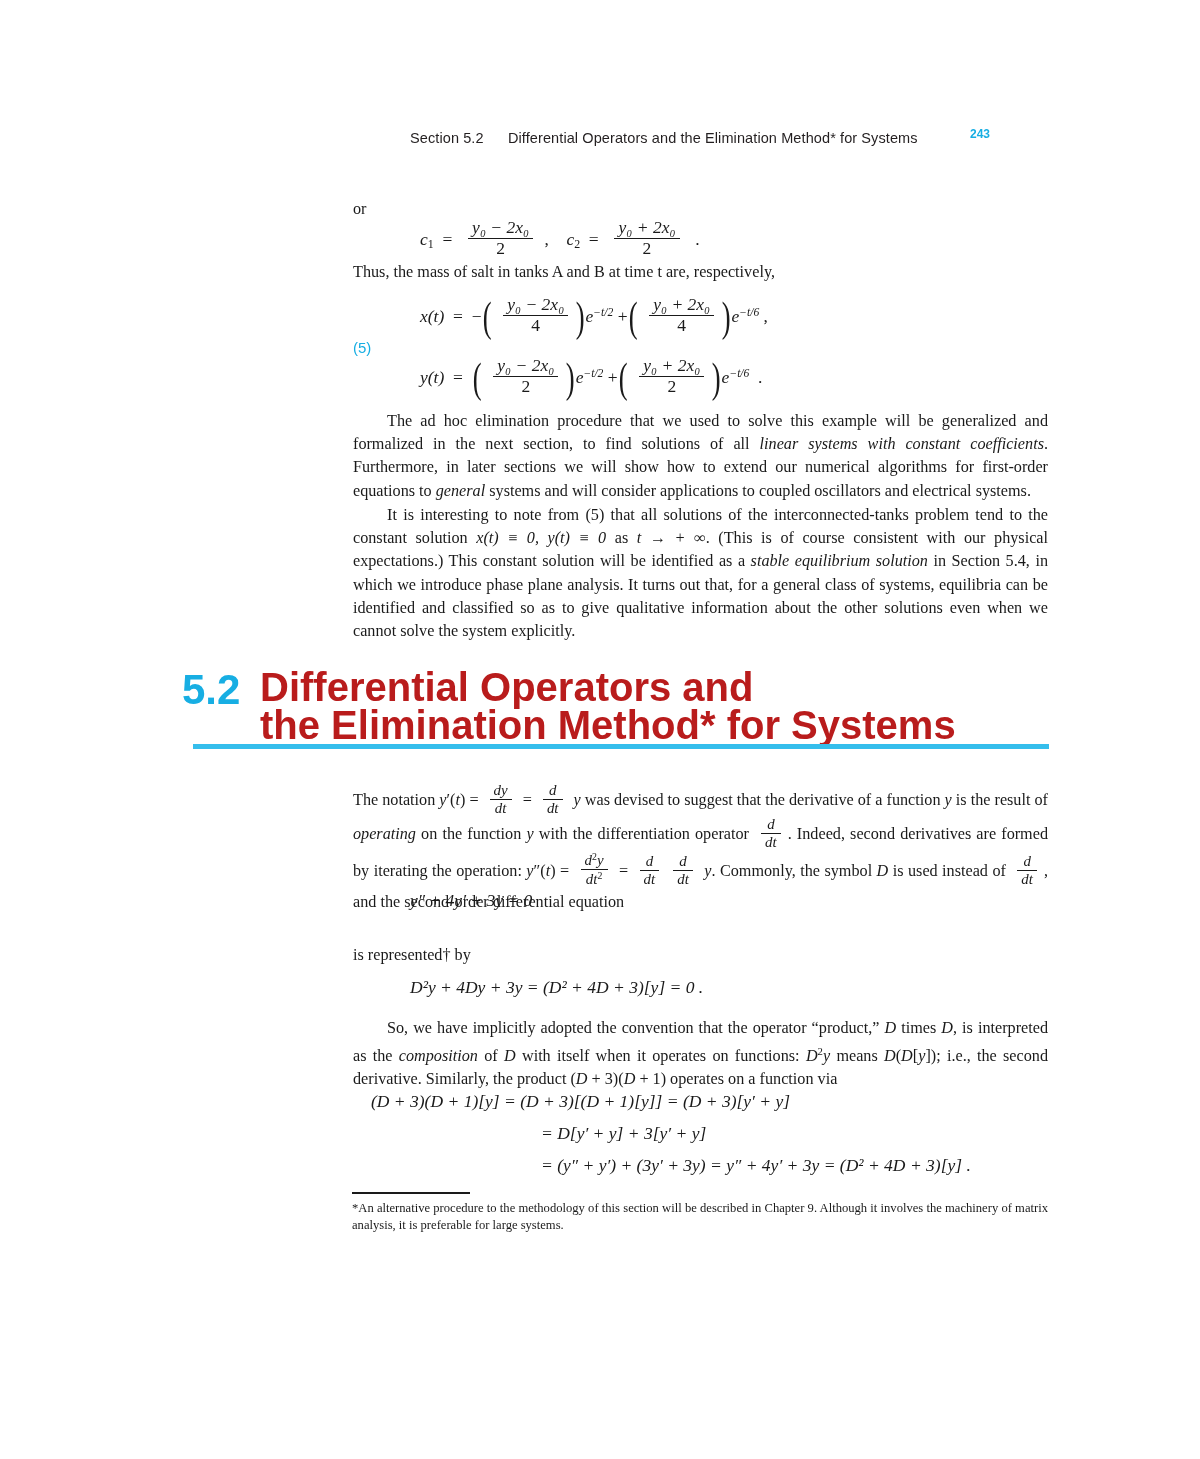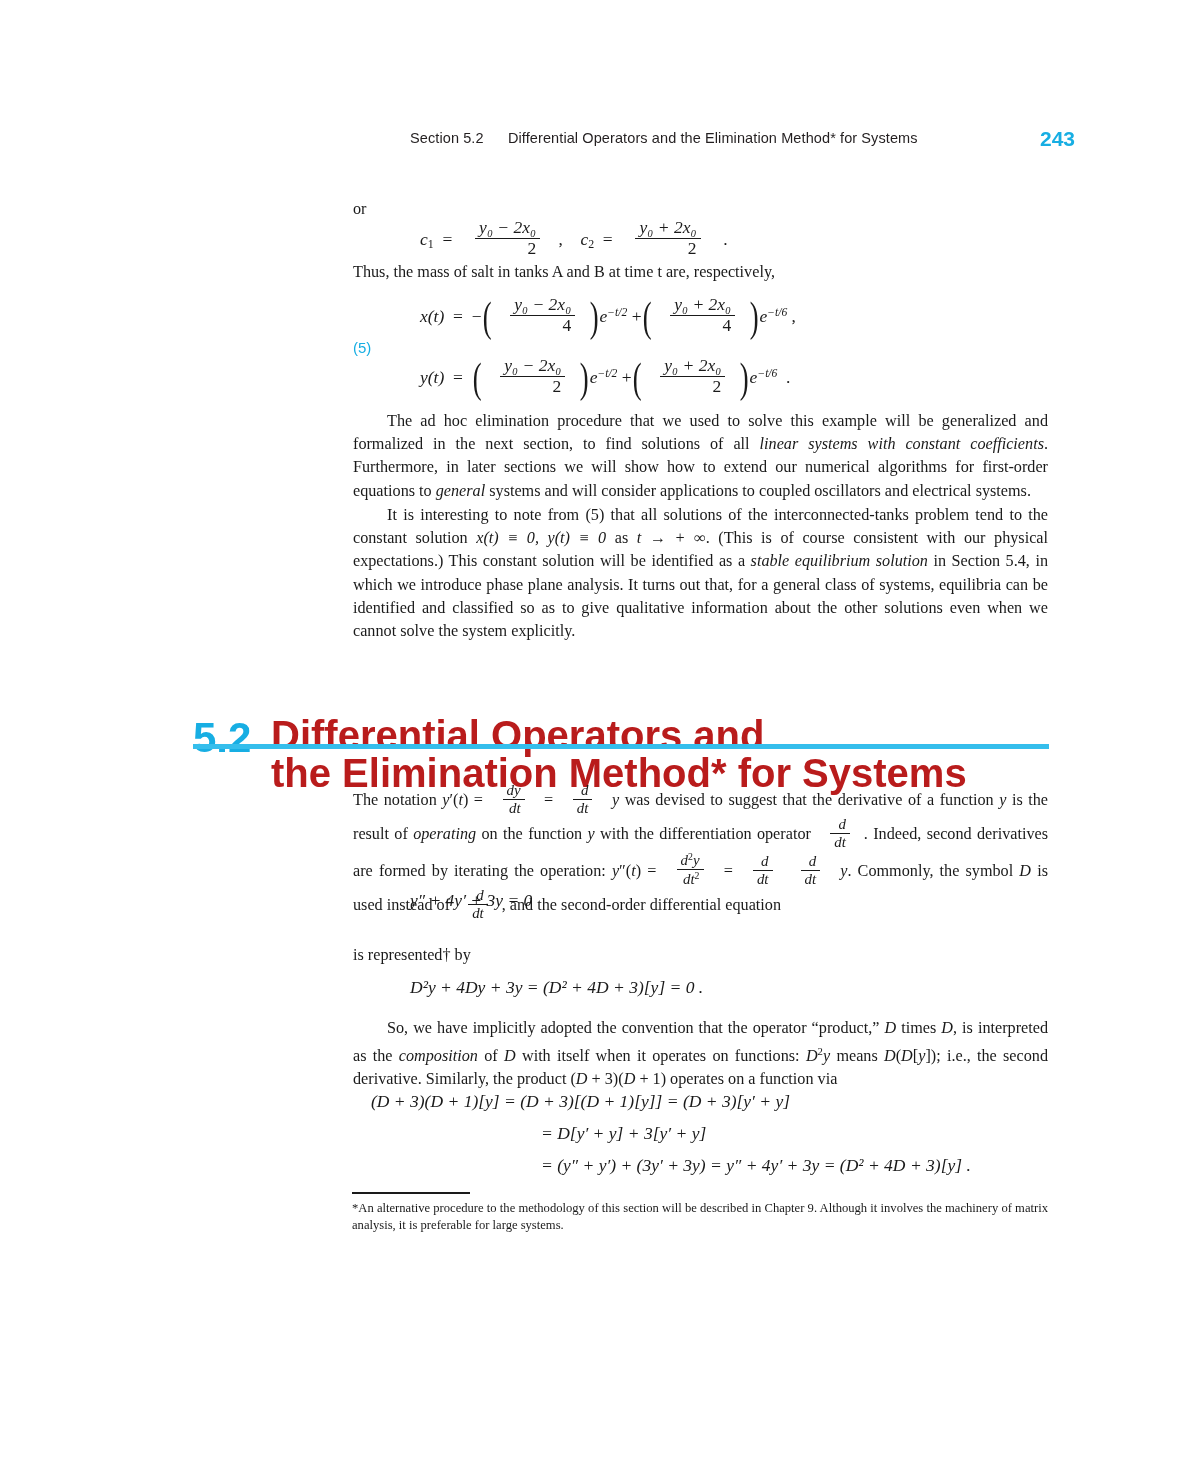--- a/index.html
+++ b/index.html
@@ -14,45 +14,45 @@
 
   
   .runhead{
     position:absolute;left:410px;top:130px;width:640px;
     font-family:"Liberation Sans", sans-serif;
     font-size:14.5px;letter-spacing:.1px;color:#231f20;
     white-space:nowrap;
   }
   .runhead .sep{display:inline-block;width:16px;}
   .pagenum{
-    position:absolute;left:1040px;top:127px;
-    font-family:"Liberation Sans", sans-serif;
-    font-size:21px;font-weight:bold;color:#17AEE3;
+    position:absolute;left:970px;top:127px;
+    font-family:"Liberation Sans", sans-serif;
+    font-size:12px;font-weight:bold;color:#17AEE3;
   }
 
   
   .col{position:absolute;left:353px;width:695px;}
   p.body{
     margin:0;font-size:16.2px;line-height:23.2px;
     text-align:justify;text-justify:inter-word;
     hyphens:none;
   }
   p.ind{text-indent:34px;}
   .it{font-style:italic;}
 
   
   .m{font-family:"Liberation Serif", serif;font-style:italic;}
   .mr{font-style:normal;}
   sub.s{font-style:normal;font-size:.68em;vertical-align:-.28em;}
   sup.s{font-style:normal;font-size:.66em;vertical-align:.52em;}
   sup.si{font-style:italic;font-size:.66em;vertical-align:.52em;text-align:center;}
 
   .frac{
-    display:inline-block;vertical-align:-0.52em;text-align:right;
-    margin:0 14px;line-height:1.12;
+    display:inline-block;vertical-align:-0.52em;text-align:center;
+    margin:0 7px;line-height:1.12;
   }
   .frac > .num{display:block;padding:0 4px;border-bottom:1.1px solid #1a1a1a;}
   .frac > .den{display:block;padding:0 4px;}
   .fsm{font-size:.92em;}
 
   .paren{
     display:inline-block;vertical-align:middle;
     font-size:2.45em;font-weight:300;
     transform:scaleX(.62);
     font-family:"Liberation Serif", serif;font-style:normal;
@@ -61,21 +61,21 @@
 
   
   .disp{position:absolute;font-size:17.5px;white-space:nowrap;}
   .eqlabel{
     position:absolute;left:353px;
     font-family:"Liberation Sans", sans-serif;
     font-size:15px;color:#17AEE3;
   }
 
   
-  .sec{position:absolute;left:193px;top:668px;width:860px;margin-top:48px;}
+  .sec{position:absolute;left:182px;top:668px;width:860px;}
   .secnum{
     font-family:"Liberation Sans", sans-serif;
     font-weight:bold;font-size:42px;color:#17AEE3;
     line-height:44px;float:left;margin-right:12px;
   }
   .sectitle{
     font-family:"Liberation Sans", sans-serif;
     font-weight:bold;font-size:40px;color:#b91c1c;
     line-height:38px;margin-left:78px;
   }

